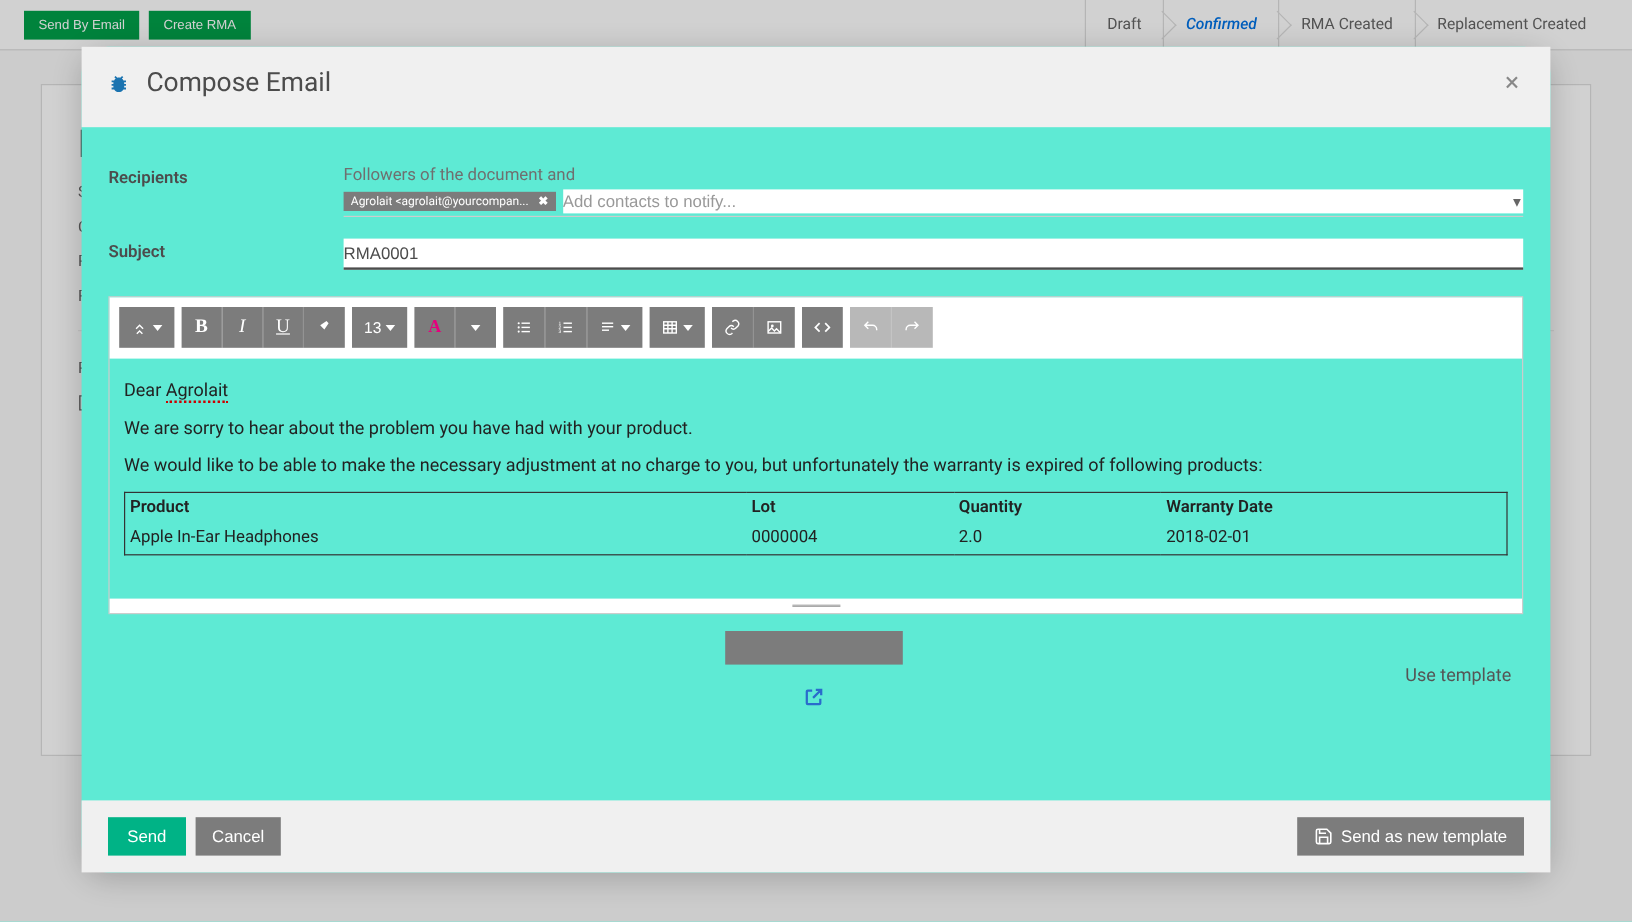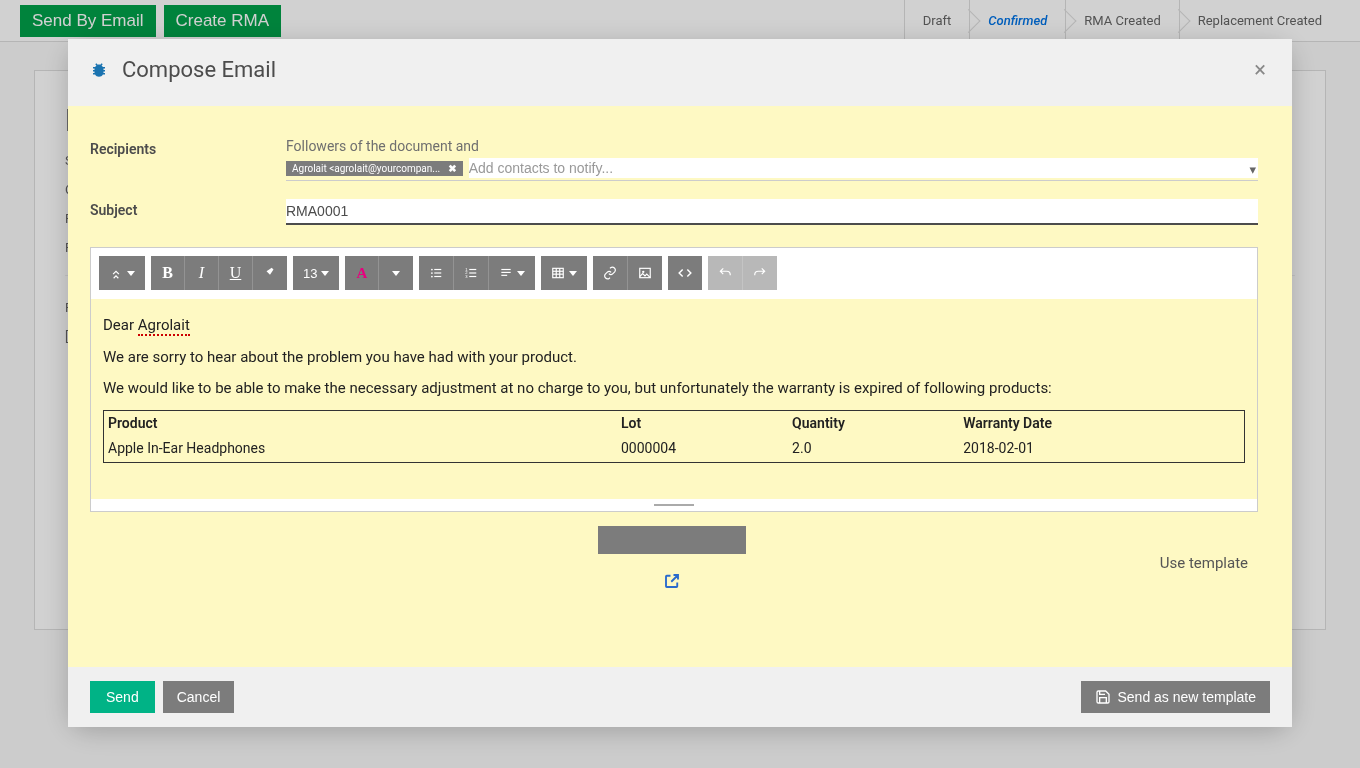--- a/index.html
+++ b/index.html
@@ -25,21 +25,21 @@
   border-bottom: 1px solid #ddd;
   display: flex;
   align-items: center;
   padding: 0 20px;
 }
 .bg-btn {
   background: #00a04a;
   color: #fff;
   border: none;
   padding: 6px 12px;
-  font-size: 17px;
+  font-size: 11px;
   margin-right: 8px;
   cursor: pointer;
 }
 .bg-status-bar {
   margin-left: auto;
   display: flex;
   align-items: stretch;
   height: 100%;
 }
 .bg-status {
@@ -82,21 +82,21 @@
   inset: 0;
   background: rgba(0,0,0,0.18);
   z-index: 10;
 }
 .modal {
   position: absolute;
   left: 68px;
   top: 39px;
   width: 1224px;
   height: 688px;
-  background: #fef9c3;
+  background: #5eead4;
   z-index: 20;
   display: flex;
   flex-direction: column;
   box-shadow: 0 5px 25px rgba(0,0,0,0.2);
   border-radius: 22px;
 }
 .modal-header {
   background: #f0f0f0;
   padding: 18px 22px 24px 22px;
   display: flex;
@@ -123,21 +123,21 @@
 }
 
 .modal-body {
   flex: 1;
   overflow-y: auto;
   padding: 0;
   position: relative;
 }
 .modal-body-scroll{
   position:absolute;
-  left:0;right:12px;top:0;
+  left:0;right:1px;top:0;
   height: 610px;
   overflow-y: scroll;
 }
 .form-section {
   padding: 32px 22px 4px 22px;
 }
 .form-row {
   display: flex;
   margin-bottom: 18px;
   align-items:flex-start;

